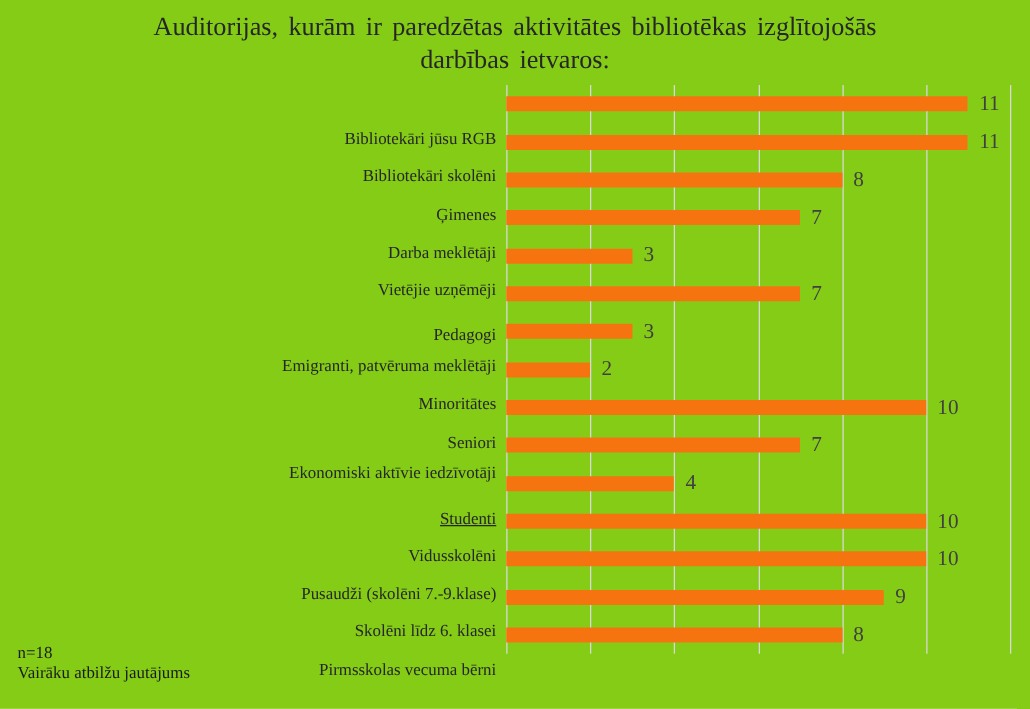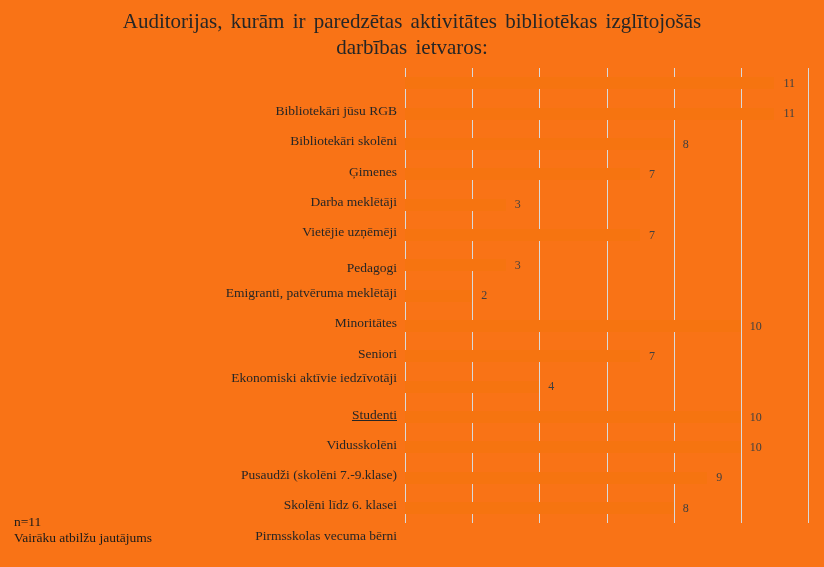--- a/index.html
+++ b/index.html
@@ -1,20 +1,20 @@
 <!DOCTYPE html>
 <html><head>
 <meta charset="utf-8">
 <style>
   html, body { margin: 0; padding: 0; }
   .page {
     position: relative;
     width: 824px;
     height: 567px;
-    background: #f97316;
+    background: #84cc16;
     font-family: "Liberation Serif", "DejaVu Serif", serif;
     overflow: hidden;
   }
   .chart-title {
     position: absolute;
     top: 8px;
     left: 0;
     right: 0;
     margin: 0 auto;
     max-width: 590px;
@@ -53,21 +53,21 @@
     top: 0;
     bottom: 0;
     width: 1px;
   }
   .bar {
     position: absolute;
     height: 12px;
   }
   .val-label {
     position: absolute;
-    font-size: 12px;
+    font-size: 17px;
     white-space: nowrap;
   }
   .footer {
     position: absolute;
     left: 14px;
     top: 514px;
     font-size: 13.5px;
     line-height: 1.2;
     color: #1a1a1a;
   }
@@ -127,16 +127,16 @@
       <div class="bar" style="left: 0px; top: 342.833px; width: 335.833px; background: rgb(246, 116, 16);"></div>
       <div class="val-label" style="left: 344.833px; top: 333.667px; height: 30.3333px; line-height: 30.3333px; color: rgb(64, 64, 64);">10</div>
       <div class="bar" style="left: 0px; top: 373.167px; width: 335.833px; background: rgb(246, 116, 16);"></div>
       <div class="val-label" style="left: 344.833px; top: 364px; height: 30.3333px; line-height: 30.3333px; color: rgb(64, 64, 64);">10</div>
       <div class="bar" style="left: 0px; top: 403.5px; width: 302.25px; background: rgb(246, 116, 16);"></div>
       <div class="val-label" style="left: 311.25px; top: 394.333px; height: 30.3333px; line-height: 30.3333px; color: rgb(64, 64, 64);">9</div>
       <div class="bar" style="left: 0px; top: 433.833px; width: 268.667px; background: rgb(246, 116, 16);"></div>
       <div class="val-label" style="left: 277.667px; top: 424.667px; height: 30.3333px; line-height: 30.3333px; color: rgb(64, 64, 64);">8</div>
     </div>
   <div class="footer">
-    <div>n=11</div>
+    <div>n=18</div>
     <div>Vairāku atbilžu jautājums</div>
   </div>
 </div>
 
 </body></html>

